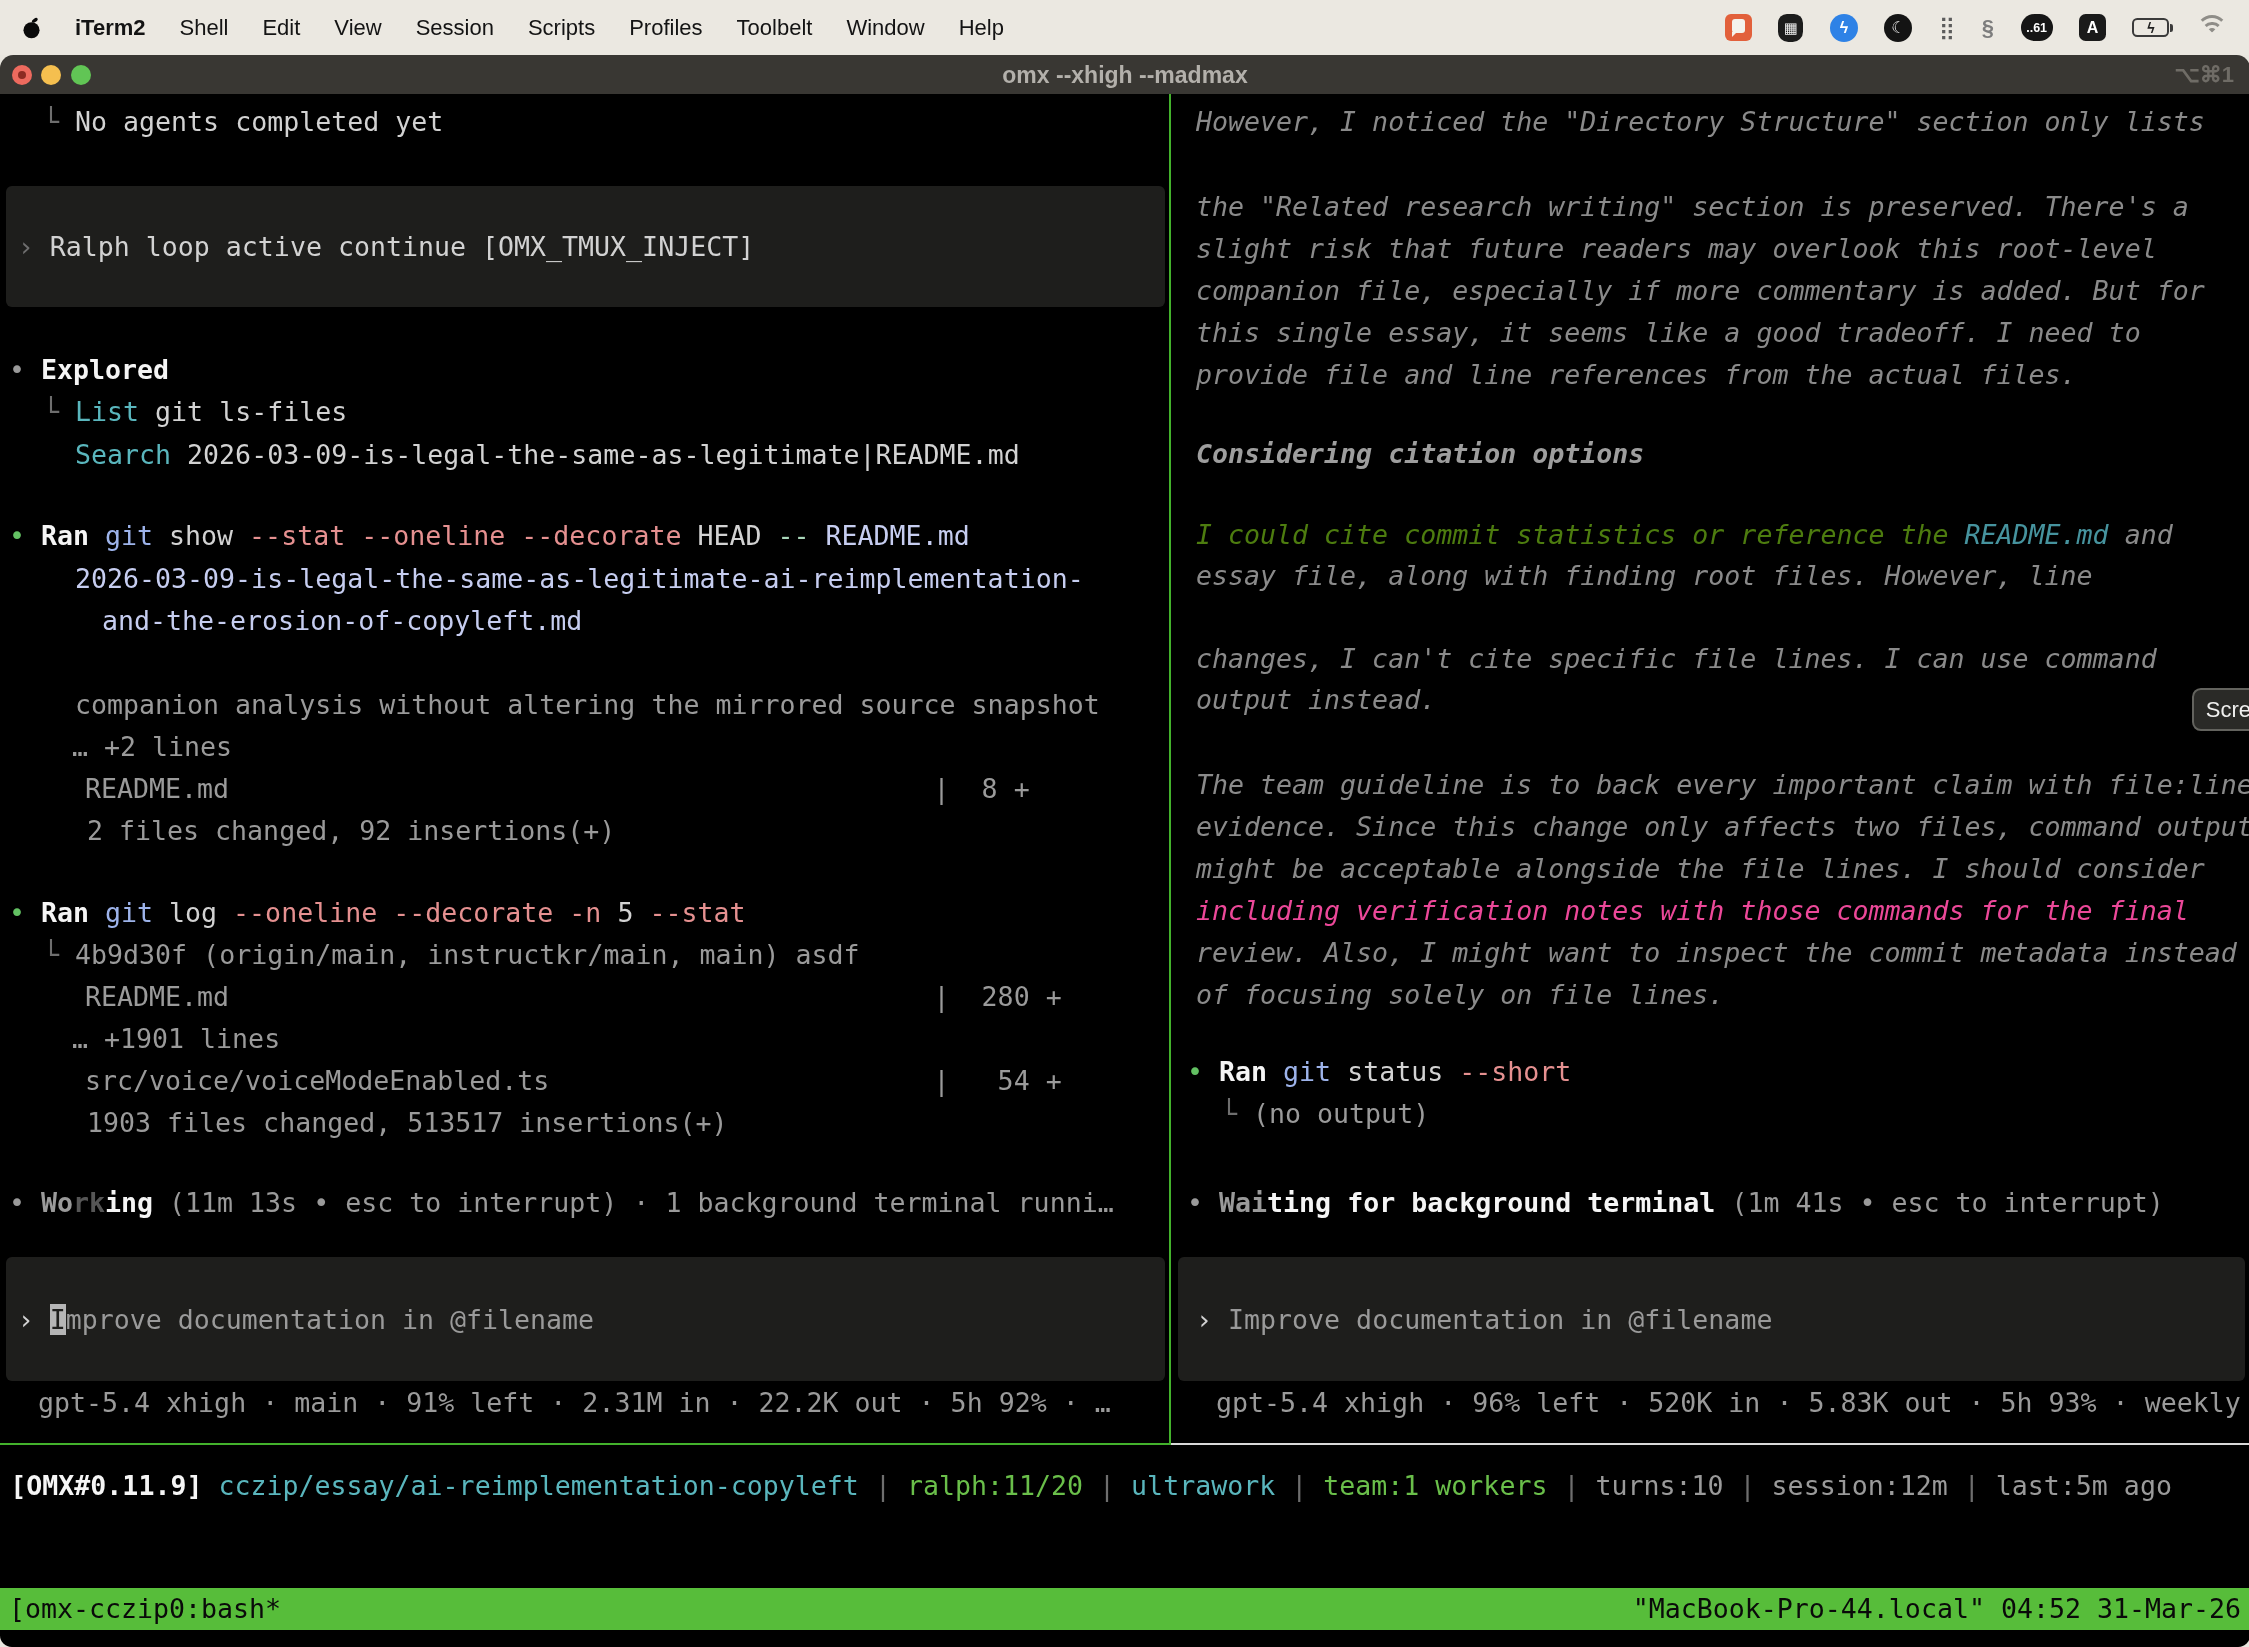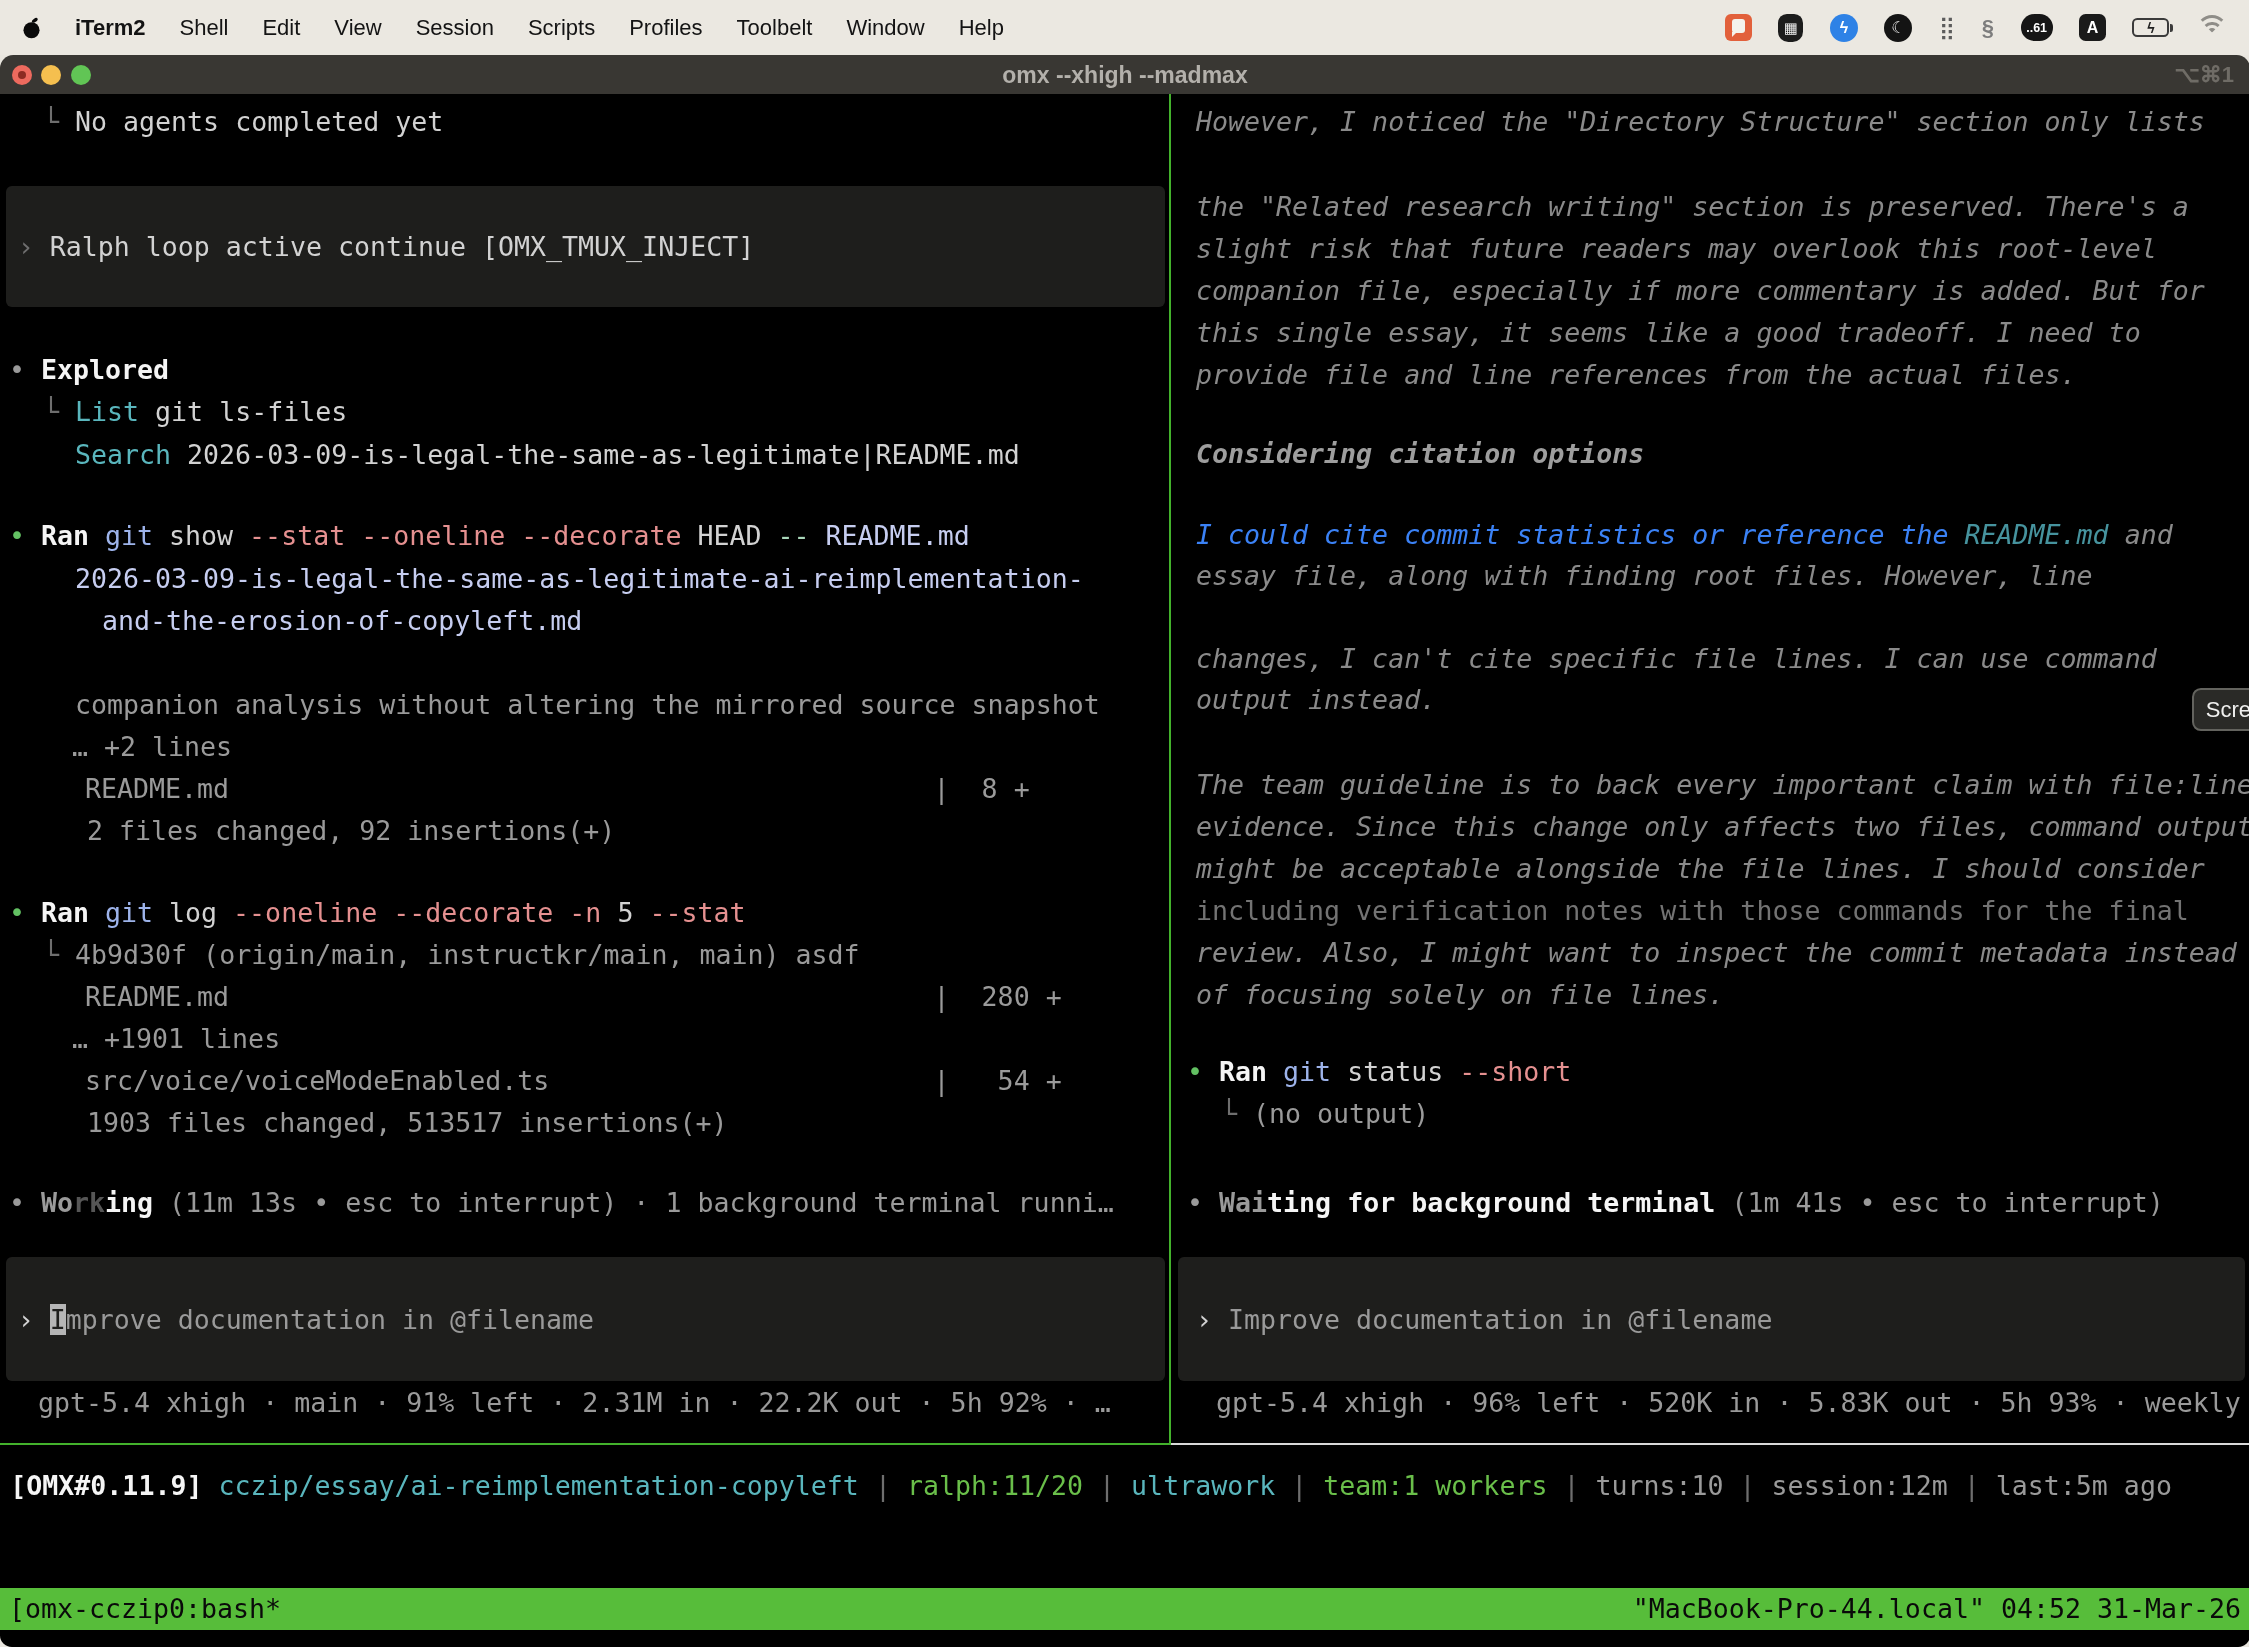--- a/index.html
+++ b/index.html
@@ -160,28 +160,28 @@
     <div class="tline" style="left: 8.9px; top: 1088px;"><span style="color: rgb(154, 154, 154);">• </span><span style="color: rgb(154, 154, 154); font-weight: 700;">Wo</span><span style="color: rgb(86, 86, 86); font-weight: 700;">rk</span><span style="color: rgb(245, 245, 245); font-weight: 700;">ing</span><span style="color: rgb(154, 154, 154);"> (11m 13s • esc to interrupt) · 1 background terminal runni…</span></div>
     <div class="tline" style="left: 17.7px; top: 1205px;"><span style="color: rgb(210, 210, 210);">› </span><span style="color: rgb(30, 30, 28); background: rgb(181, 181, 181);">I</span><span style="color: rgb(154, 154, 154);">mprove documentation in @filename</span></div>
     <div class="tline" style="left: 38px; top: 1288px;"><span style="color: rgb(154, 154, 154);">gpt-5.4 xhigh · main · 91% left · 2.31M in · 22.2K out · 5h 92% · …</span></div>
     <div class="tline" style="left: 1196px; top: 7.4px;"><span style="color: rgb(138, 138, 138); font-style: italic;">However, I noticed the "Directory Structure" section only lists</span></div>
     <div class="tline" style="left: 1196px; top: 92px;"><span style="color: rgb(138, 138, 138); font-style: italic;">the "Related research writing" section is preserved. There's a</span></div>
     <div class="tline" style="left: 1196px; top: 134px;"><span style="color: rgb(138, 138, 138); font-style: italic;">slight risk that future readers may overlook this root-level</span></div>
     <div class="tline" style="left: 1196px; top: 176px;"><span style="color: rgb(138, 138, 138); font-style: italic;">companion file, especially if more commentary is added. But for</span></div>
     <div class="tline" style="left: 1196px; top: 218px;"><span style="color: rgb(138, 138, 138); font-style: italic;">this single essay, it seems like a good tradeoff. I need to</span></div>
     <div class="tline" style="left: 1196px; top: 260px;"><span style="color: rgb(138, 138, 138); font-style: italic;">provide file and line references from the actual files.</span></div>
     <div class="tline" style="left: 1196px; top: 339px;"><span style="color: rgb(158, 158, 158); font-weight: 700; font-style: italic;">Considering citation options</span></div>
-    <div class="tline" style="left: 1196px; top: 420px;"><span style="color: #3b82f6; font-style: italic;">I could cite commit statistics or reference the </span><span style="color: rgb(70, 147, 158); font-style: italic;">README.md</span><span style="color: rgb(138, 138, 138); font-style: italic;"> and</span></div>
+    <div class="tline" style="left: 1196px; top: 420px;"><span style="color: #4d7c0f; font-style: italic;">I could cite commit statistics or reference the </span><span style="color: rgb(70, 147, 158); font-style: italic;">README.md</span><span style="color: rgb(138, 138, 138); font-style: italic;"> and</span></div>
     <div class="tline" style="left: 1196px; top: 461px;"><span style="color: rgb(138, 138, 138); font-style: italic;">essay file, along with finding root files. However, line</span></div>
     <div class="tline" style="left: 1196px; top: 544px;"><span style="color: rgb(138, 138, 138); font-style: italic;">changes, I can't cite specific file lines. I can use command</span></div>
     <div class="tline" style="left: 1196px; top: 585px;"><span style="color: rgb(138, 138, 138); font-style: italic;">output instead.</span></div>
     <div class="tline" style="left: 1196px; top: 670px;"><span style="color: rgb(138, 138, 138); font-style: italic;">The team guideline is to back every important claim with file:line</span></div>
     <div class="tline" style="left: 1196px; top: 712px;"><span style="color: rgb(138, 138, 138); font-style: italic;">evidence. Since this change only affects two files, command output</span></div>
     <div class="tline" style="left: 1196px; top: 754px;"><span style="color: rgb(138, 138, 138); font-style: italic;">might be acceptable alongside the file lines. I should consider</span></div>
-    <div class="tline" style="left: 1196px; top: 796px;"><span style="color: #737373;  text-align: center;">including verification notes with those commands for the final</span></div>
+    <div class="tline" style="left: 1196px; top: 796px;"><span style="color: #ec4899; font-style: italic; text-align: center;">including verification notes with those commands for the final</span></div>
     <div class="tline" style="left: 1196px; top: 838px;"><span style="color: rgb(138, 138, 138); font-style: italic;">review. Also, I might want to inspect the commit metadata instead</span></div>
     <div class="tline" style="left: 1196px; top: 880px;"><span style="color: rgb(138, 138, 138); font-style: italic;">of focusing solely on file lines.</span></div>
     <div class="tline" style="left: 1187px; top: 957px;"><span style="color: rgb(99, 193, 99);">• </span><span style="color: rgb(245, 245, 245); font-weight: 700;">Ran</span><span style="color: rgb(210, 210, 210);"> </span><span style="color: rgb(157, 179, 234);">git</span><span style="color: rgb(210, 210, 210);"> status </span><span style="color: rgb(229, 144, 144);">--short</span></div>
     <div class="tline" style="left: 1221px; top: 999px;"><span style="color: rgb(110, 110, 110);">└ </span><span style="color: rgb(154, 154, 154);">(no output)</span></div>
     <div class="tline" style="left: 1187px; top: 1088px;"><span style="color: rgb(154, 154, 154);">• </span><span style="color: rgb(154, 154, 154); font-weight: 700;">Wai</span><span style="color: rgb(245, 245, 245); font-weight: 700;">ting for background terminal</span><span style="color: rgb(154, 154, 154);"> (1m 41s • esc to interrupt)</span></div>
     <div class="tline" style="left: 1196px; top: 1205px;"><span style="color: rgb(210, 210, 210);">› </span><span style="color: rgb(154, 154, 154);">Improve documentation in @filename</span></div>
     <div class="tline" style="left: 1216px; top: 1288px;"><span style="color: rgb(154, 154, 154);">gpt-5.4 xhigh · 96% left · 520K in · 5.83K out · 5h 93% · weekly …</span></div>
     <div class="tline" style="left: 10.3px; top: 1371px;"><span style="color: rgb(245, 245, 245); font-weight: 700;">[OMX#0.11.9]</span><span style="color: rgb(154, 154, 154);"> </span><span style="color: rgb(90, 182, 189);">cczip/essay/ai-reimplementation-copyleft</span><span style="color: rgb(110, 110, 110);"> | </span><span style="color: rgb(106, 191, 74);">ralph:11/20</span><span style="color: rgb(110, 110, 110);"> | </span><span style="color: rgb(90, 182, 189);">ultrawork</span><span style="color: rgb(110, 110, 110);"> | </span><span style="color: rgb(106, 191, 74);">team:1 workers</span><span style="color: rgb(110, 110, 110);"> | </span><span style="color: rgb(154, 154, 154);">turns:10</span><span style="color: rgb(110, 110, 110);"> | </span><span style="color: rgb(154, 154, 154);">session:12m</span><span style="color: rgb(110, 110, 110);"> | </span><span style="color: rgb(154, 154, 154);">last:5m ago</span></div>
     <div class="tooltip">
     <span>Scre</span>

